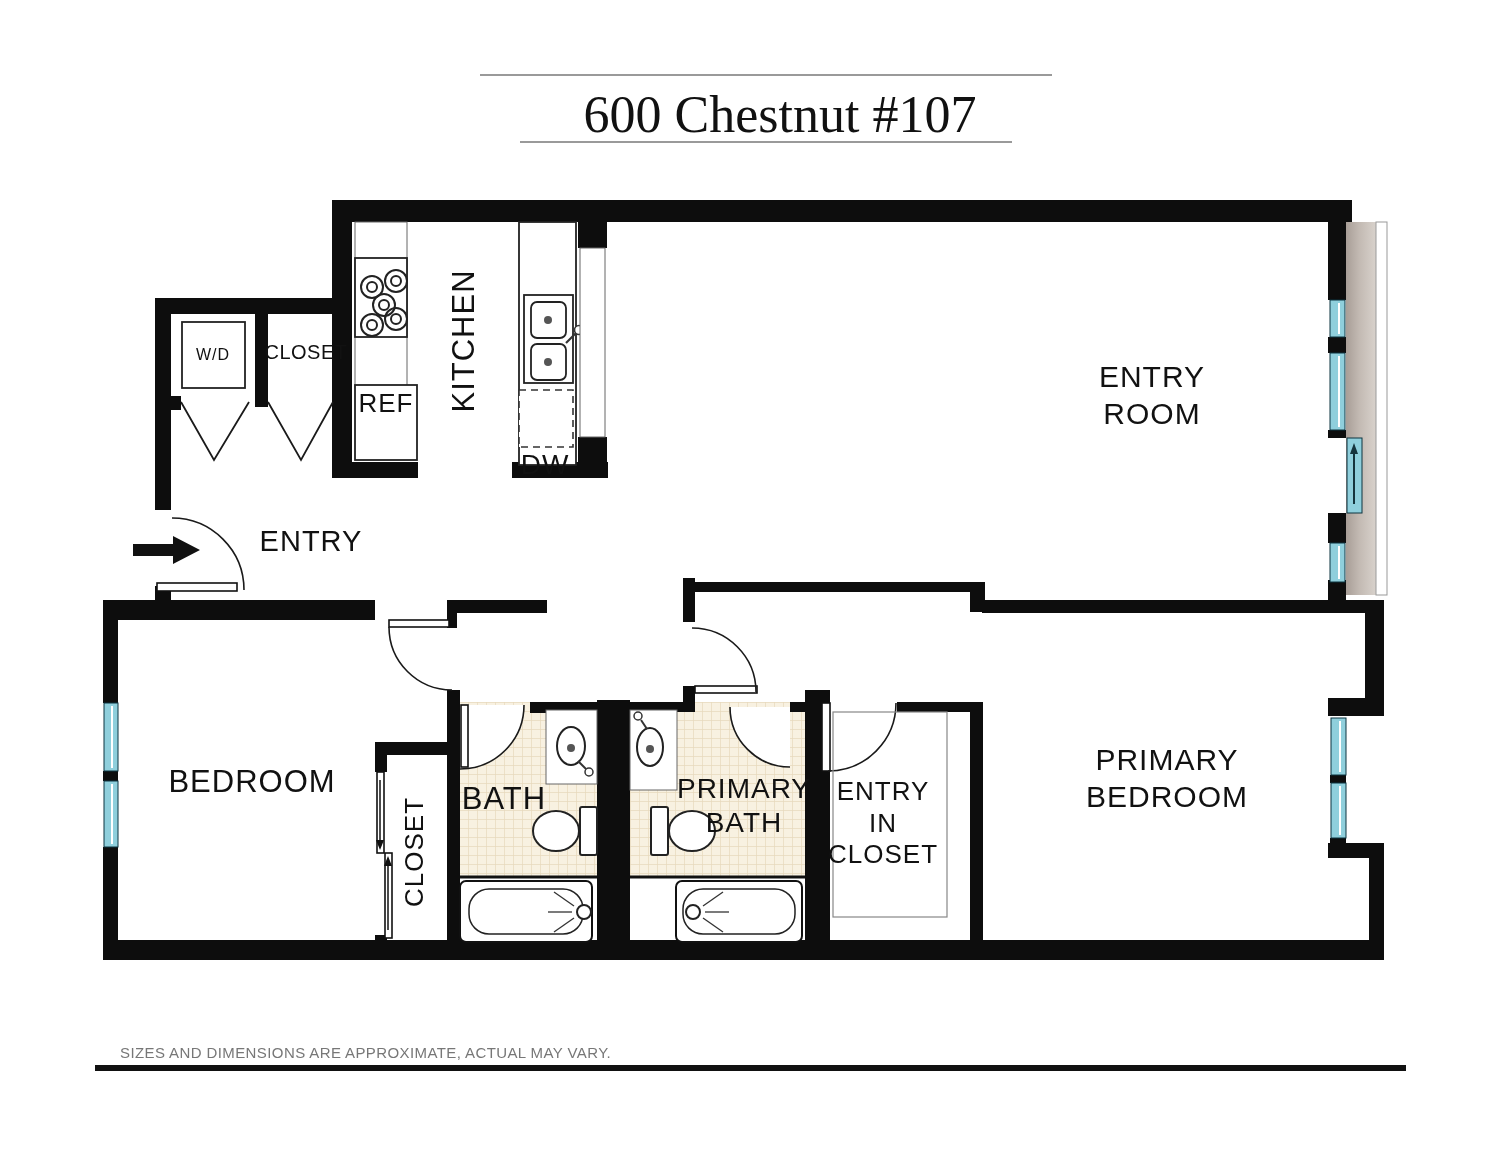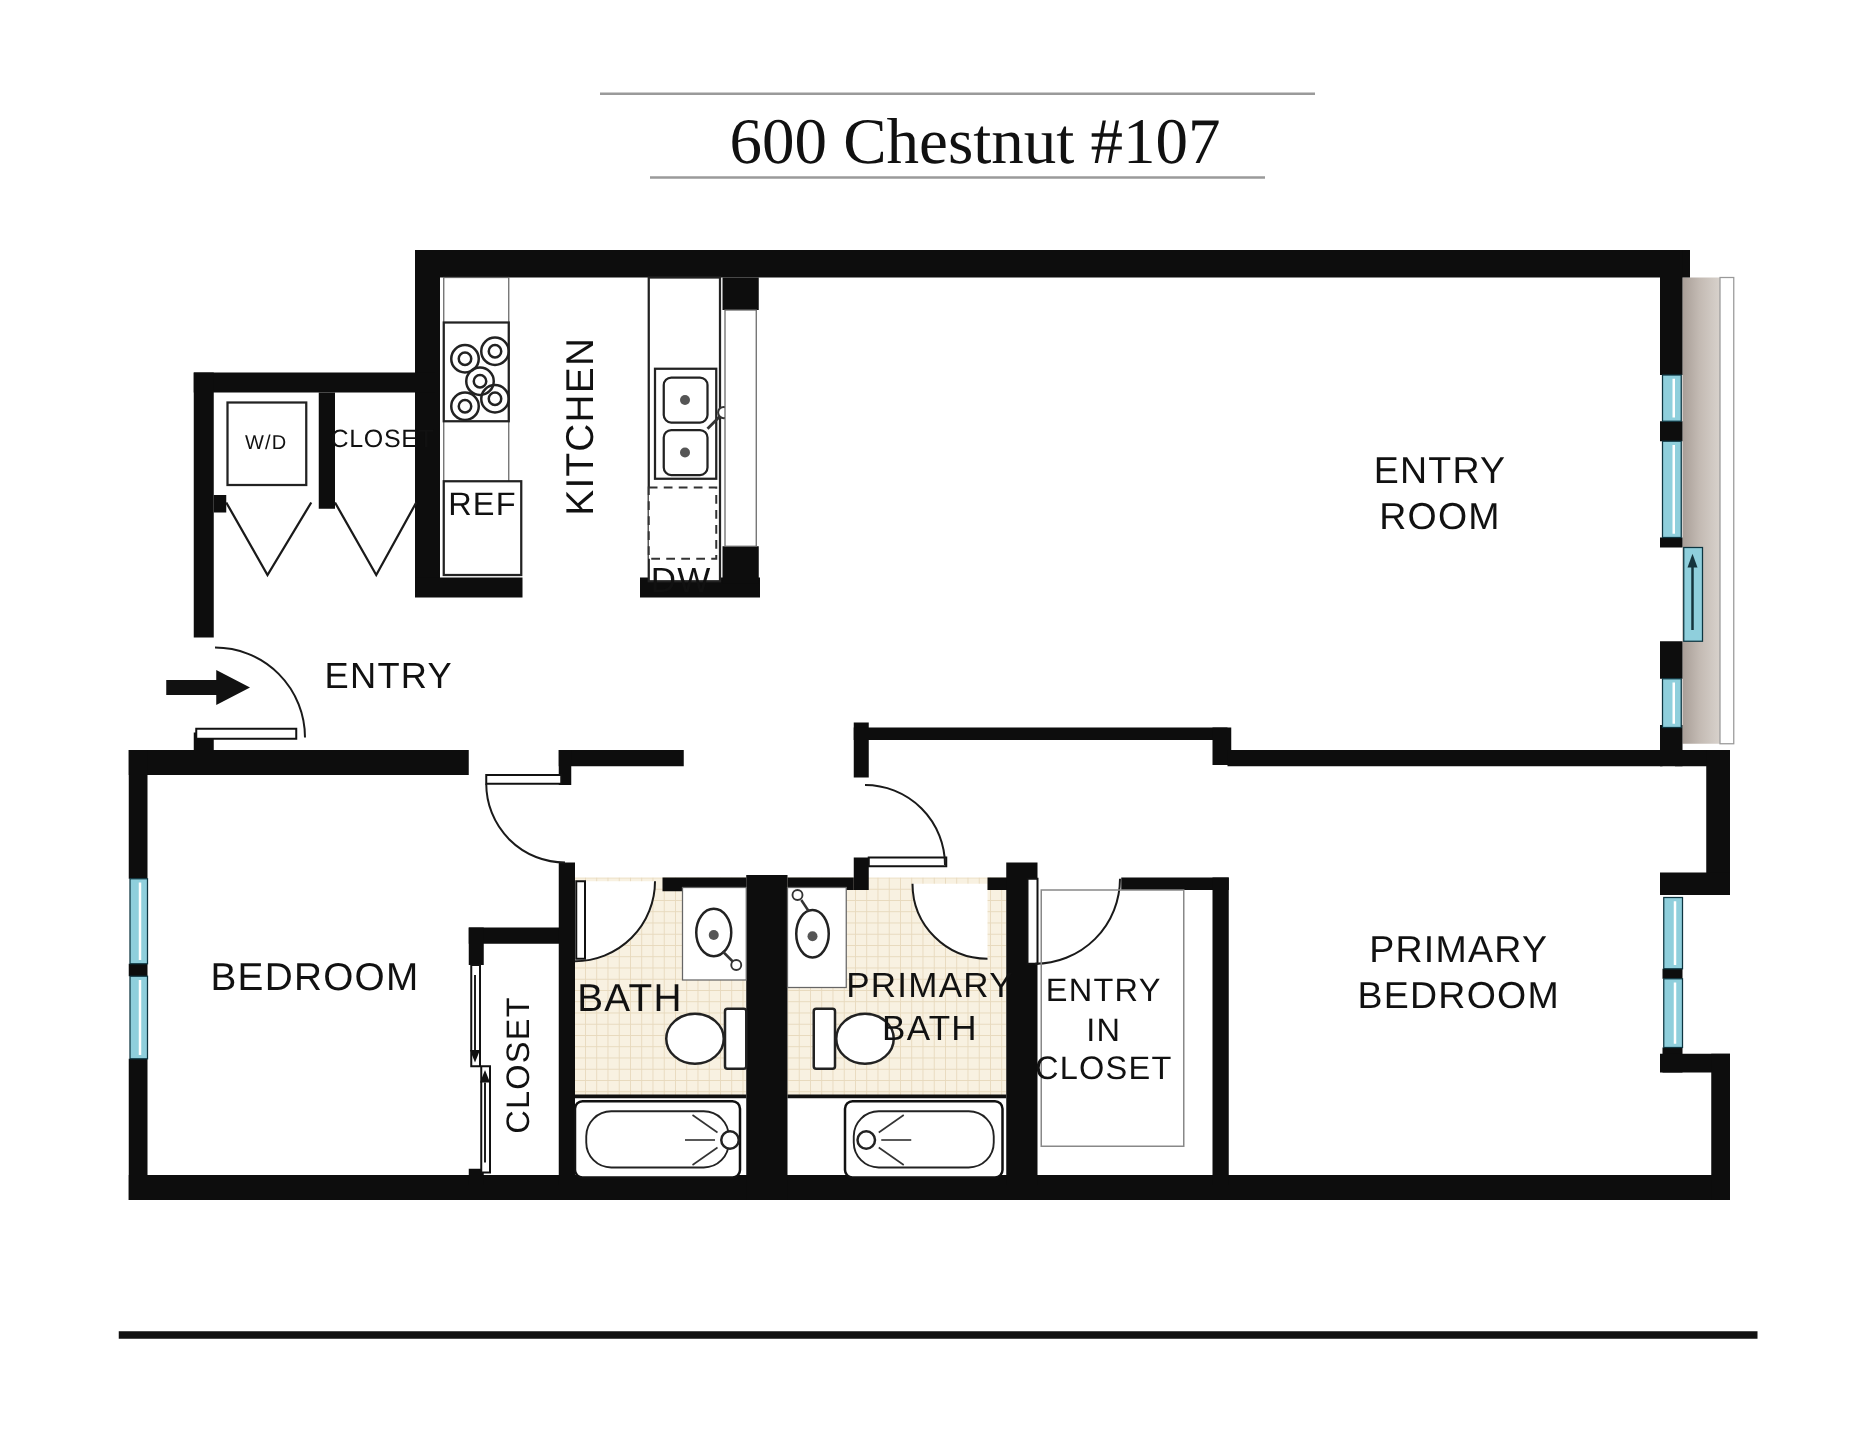--- a/index.html
+++ b/index.html
@@ -274,14 +274,15 @@
   <div class="lbl s30" style="left:1167px;top:779px;">
     <div>PRIMARY</div>
     <div>BEDROOM</div>
   </div>
 
   <div class="lbl s24" style="left:213px;top:355px;">W/D</div>
   <div class="lbl s20" style="left:306px;top:352px;letter-spacing:0.5px;">CLOSET</div>
   <div class="lbl s26" style="left:386px;top:404px;">REF</div>
   <div class="lbl s25" style="left:545px;top:420px;">DW</div>
 
+  <div class="disclaimer">SIZES AND DIMENSIONS ARE APPROXIMATE, ACTUAL MAY VARY.</div>
   <div class="bottombar"></div>
 </div>
 
 </body></html>

